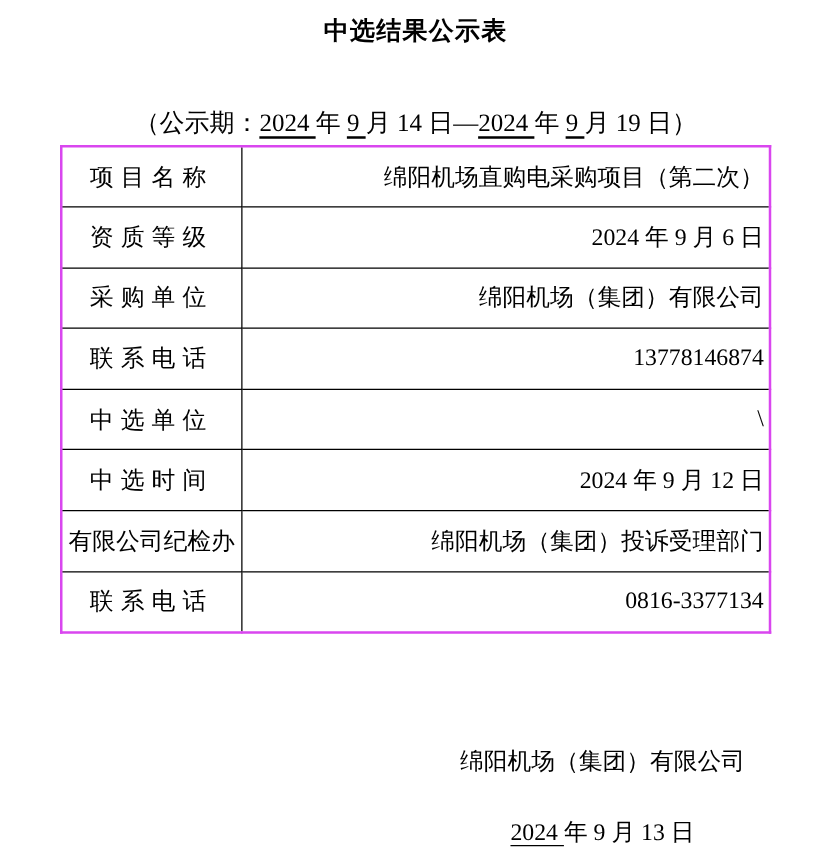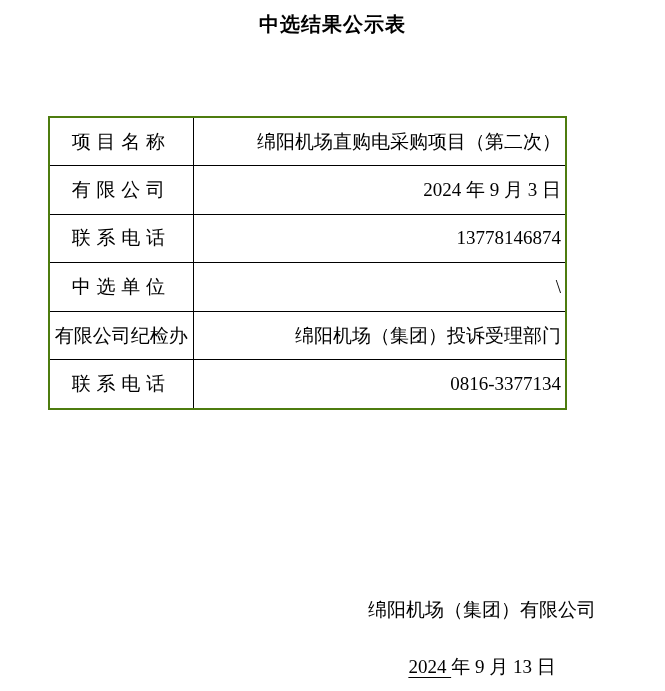--- a/index.html
+++ b/index.html
@@ -34,24 +34,24 @@
     white-space: pre;
   }
   .u {
     text-decoration: underline;
     text-underline-offset: 4px;
   }
   table.result-table {
     position: absolute;
     top: 116px;
     left: 48px;
-    width: 519px;
+    width: 569px;
     border-collapse: collapse;
     table-layout: fixed;
-    border: 2px solid #4d7c0f;
+    border: 2px solid #d946ef;
   }
   table.result-table td {
     border: 1.5px solid #000000;
     height: 48.6px;
     font-size: 19px;
     vertical-align: middle;
     padding: 0 4px;
   }
   td.lbl {
     width: 144px;
@@ -78,38 +78,47 @@
     white-space: pre;
   }
 </style>
 </head>
 <body>
 
 <div class="page">
 
   <div class="title">中选结果公示表</div>
 
+  <div class="subtitle"><span>（公示期：</span><span class="u">2024 </span><span>年 </span><span class="u">9 </span><span>月 14 日—</span><span class="u">2024 </span><span>年 </span><span class="u">9 </span><span>月 19 日）</span></div>
 
   <table class="result-table">
     <tbody>
       <tr>
         <td class="lbl spread">项目名称</td>
         <td class="val">绵阳机场直购电采购项目（第二次）</td>
       </tr>
       <tr>
-        <td class="lbl spread">有限公司</td>
-        <td class="val">2024 年 9 月 3 日</td>
+        <td class="lbl spread">资质等级</td>
+        <td class="val">2024 年 9 月 6 日</td>
+      </tr>
+      <tr>
+        <td class="lbl spread">采购单位</td>
+        <td class="val">绵阳机场（集团）有限公司</td>
       </tr>
       <tr>
         <td class="lbl spread">联系电话</td>
         <td class="val">13778146874</td>
       </tr>
       <tr>
         <td class="lbl spread">中选单位</td>
         <td class="val">\</td>
+      </tr>
+      <tr>
+        <td class="lbl spread">中选时间</td>
+        <td class="val">2024 年 9 月 12 日</td>
       </tr>
       <tr>
         <td class="lbl">有限公司纪检办</td>
         <td class="val">绵阳机场（集团）投诉受理部门</td>
       </tr>
       <tr>
         <td class="lbl spread">联系电话</td>
         <td class="val">0816-3377134</td>
       </tr>
     </tbody>

